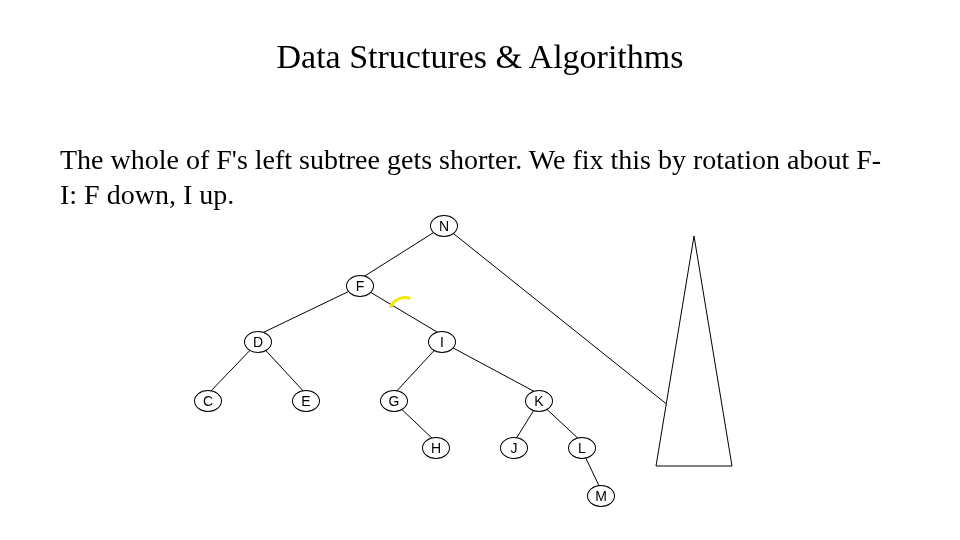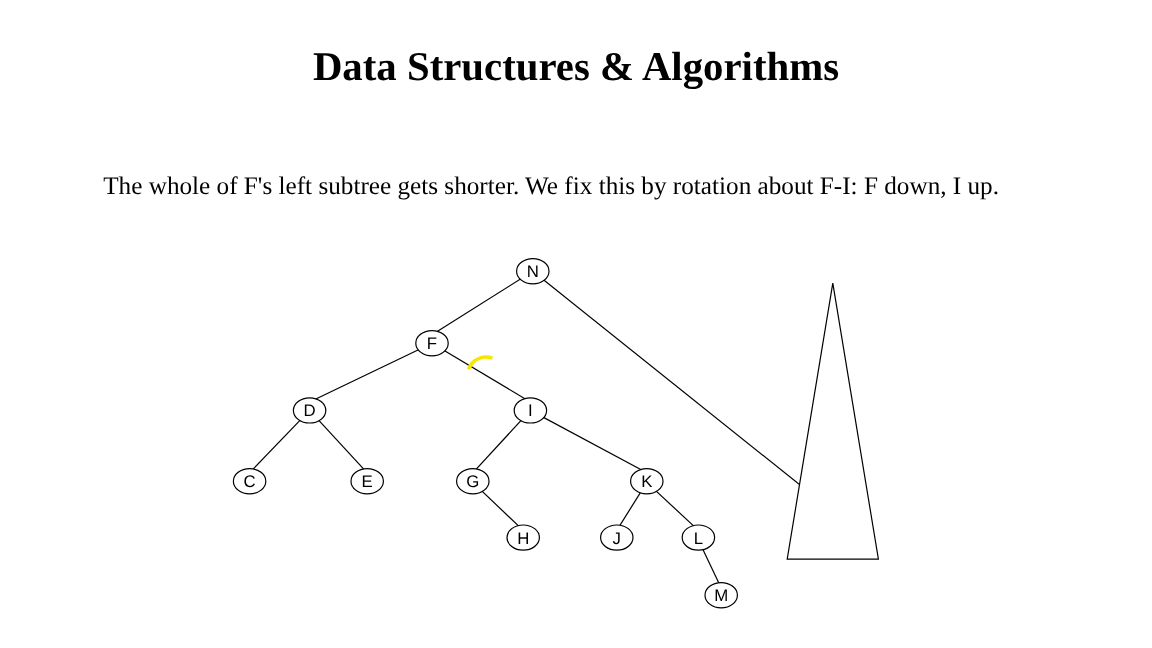--- a/index.html
+++ b/index.html
@@ -1,18 +1,18 @@
 <!DOCTYPE html>
 <html><head>
 <meta charset="utf-8">
 <style>
   * { box-sizing: border-box; margin: 0; padding: 0; }
   body { width: 960px; height: 540px; background: #fff; font-family: "Times New Roman", Times, serif; color: #000; position: relative; }
-  .title { position: absolute; top: 38px; left: 0; right: 0; text-align: center; font-size: 34px; font-weight: bold; }
-  .body-text { position: absolute; top: 142px; left: 86px; right: 70px; font-size: 21px; line-height: 1.25; }
+  .title { position: absolute; top: 38px; left: 0; right: 0; text-align: center; font-size: 34px; font-weight: normal; }
+  .body-text { position: absolute; top: 142px; left: 60px; right: 70px; font-size: 28px; line-height: 1.25; }
   .diagram { position: absolute; left: 0; top: 0; width: 960px; height: 540px; }
   .node { position: absolute; width: 28px; height: 22px; border: 1px solid #000; border-radius: 50%; background: #fff; font-family: Arial, Helvetica, sans-serif; font-size: 14px; display: flex; align-items: center; justify-content: center; }
   .rot-arc { position: absolute; width: 34px; height: 34px; border: 3px solid #f7e600; border-radius: 50%; border-right-color: transparent; border-bottom-color: transparent; border-left-color: transparent; transform: rotate(-25deg); }
 </style>
 </head>
 <body>
 
 <div class="title">Data Structures &amp; Algorithms</div>
 <div class="body-text">The whole of F's left subtree gets shorter. We fix this by rotation about F-I: F down, I up.</div>
 

